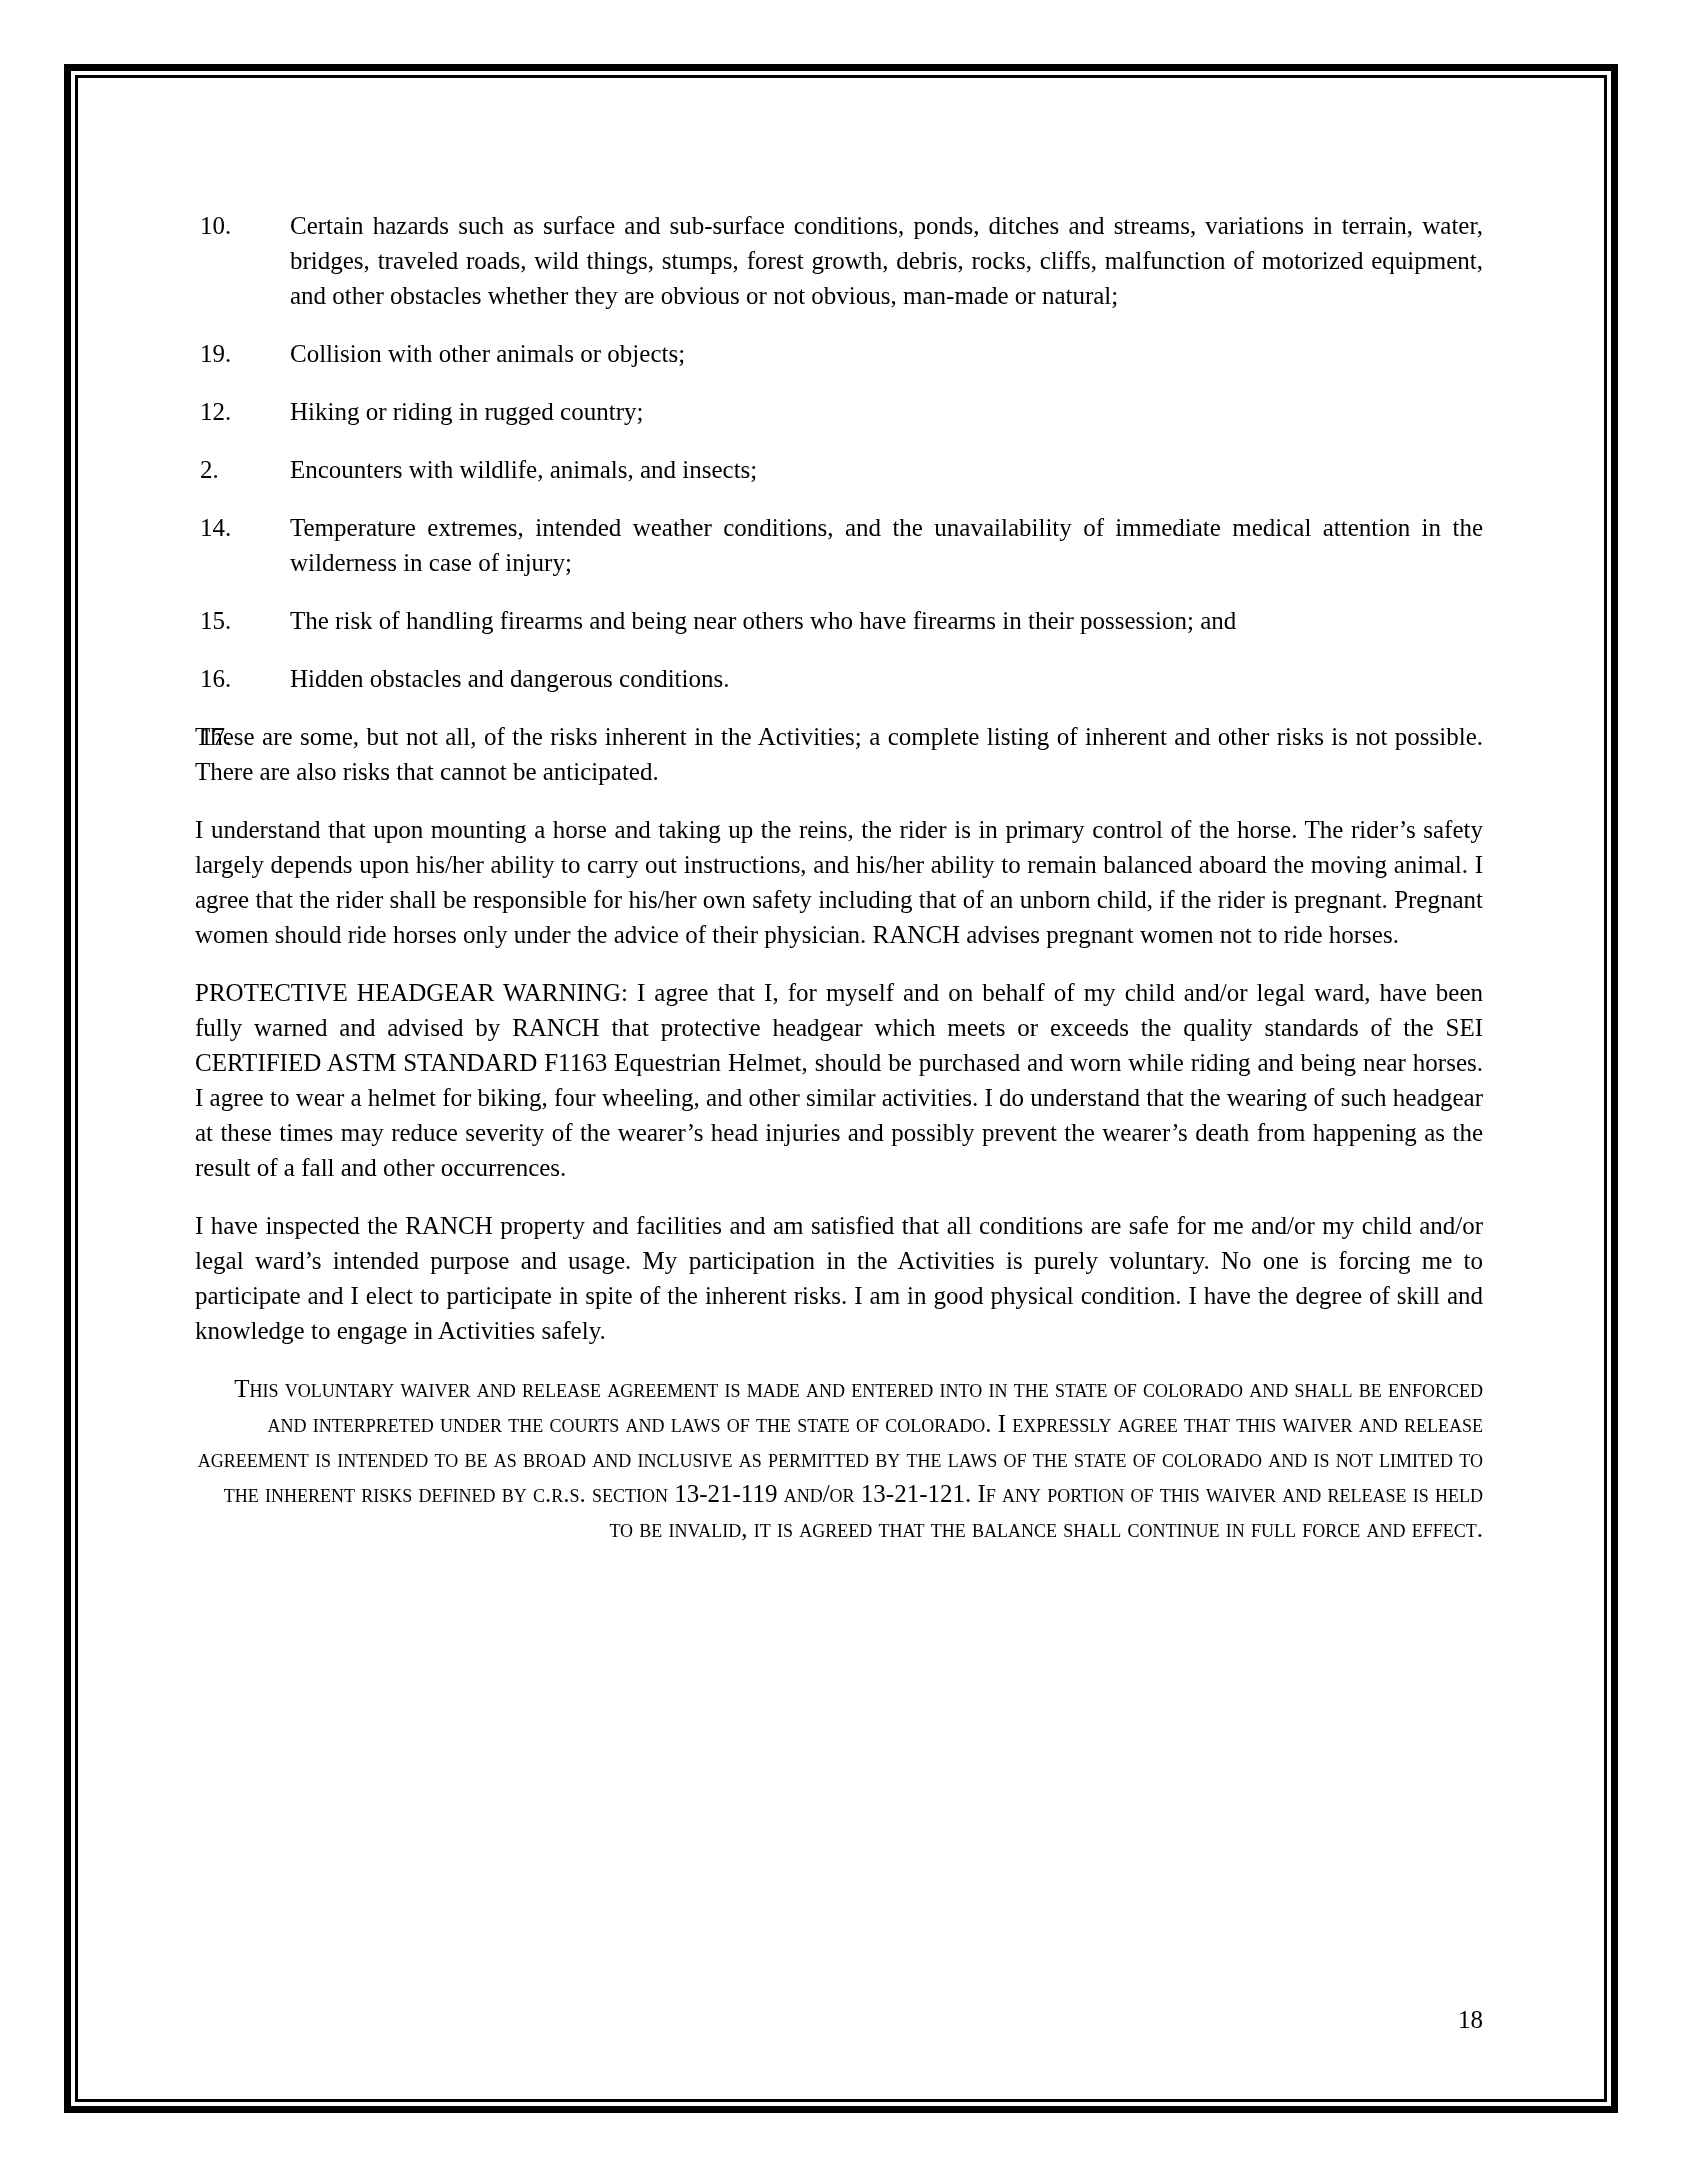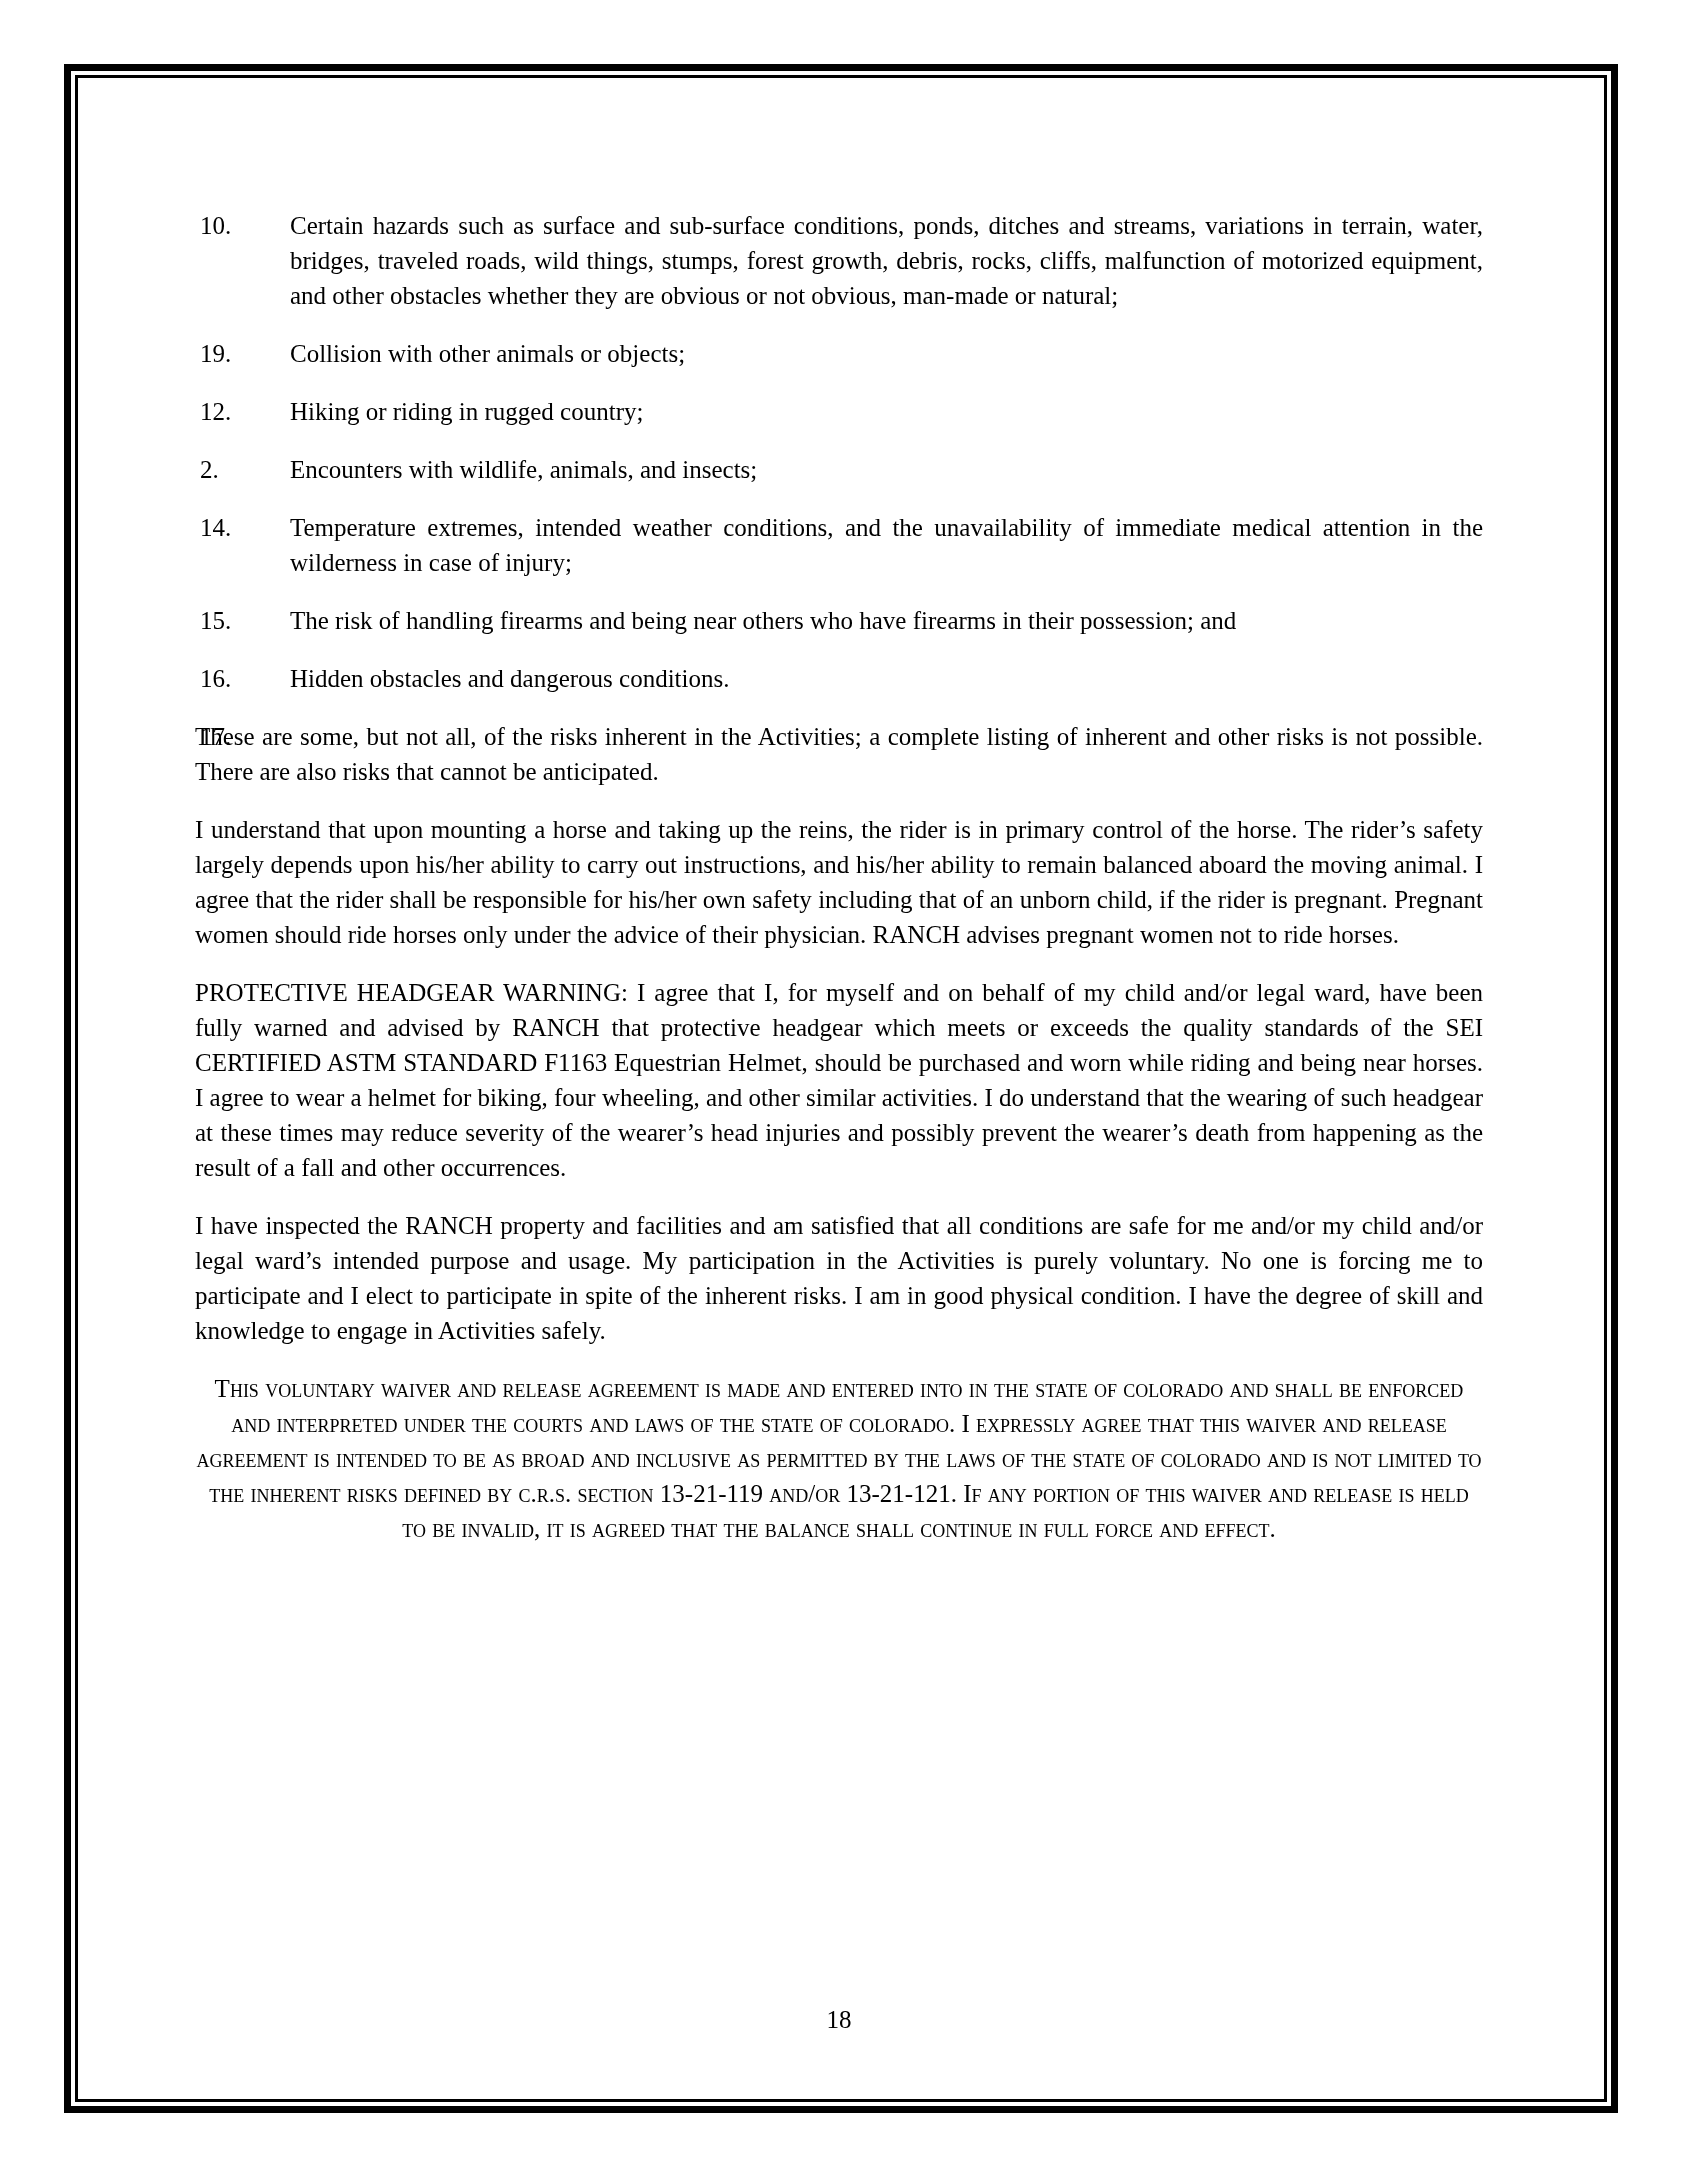--- a/index.html
+++ b/index.html
@@ -57,30 +57,30 @@
     left: 5px;
     top: 0;
     text-align: left;
   }
   .body-para {
     margin: 23px 0 0 0;
     text-align: justify;
   }
   .legal-para {
     margin: 23px 0 0 0;
-    text-align: center;
+    text-align: right;
     font-variant: small-caps;
     font-variant-caps: small-caps;
   }
   .page-number {
     position: absolute;
     left: 195px;
     top: 2002px;
     width: 1288px;
-    text-align: center;
+    text-align: right;
   }
 </style>
 </head>
 <body>
 
 <div class="page">
 
   <div class="frame-outer">
     <div class="frame-inner"></div>
   </div>

